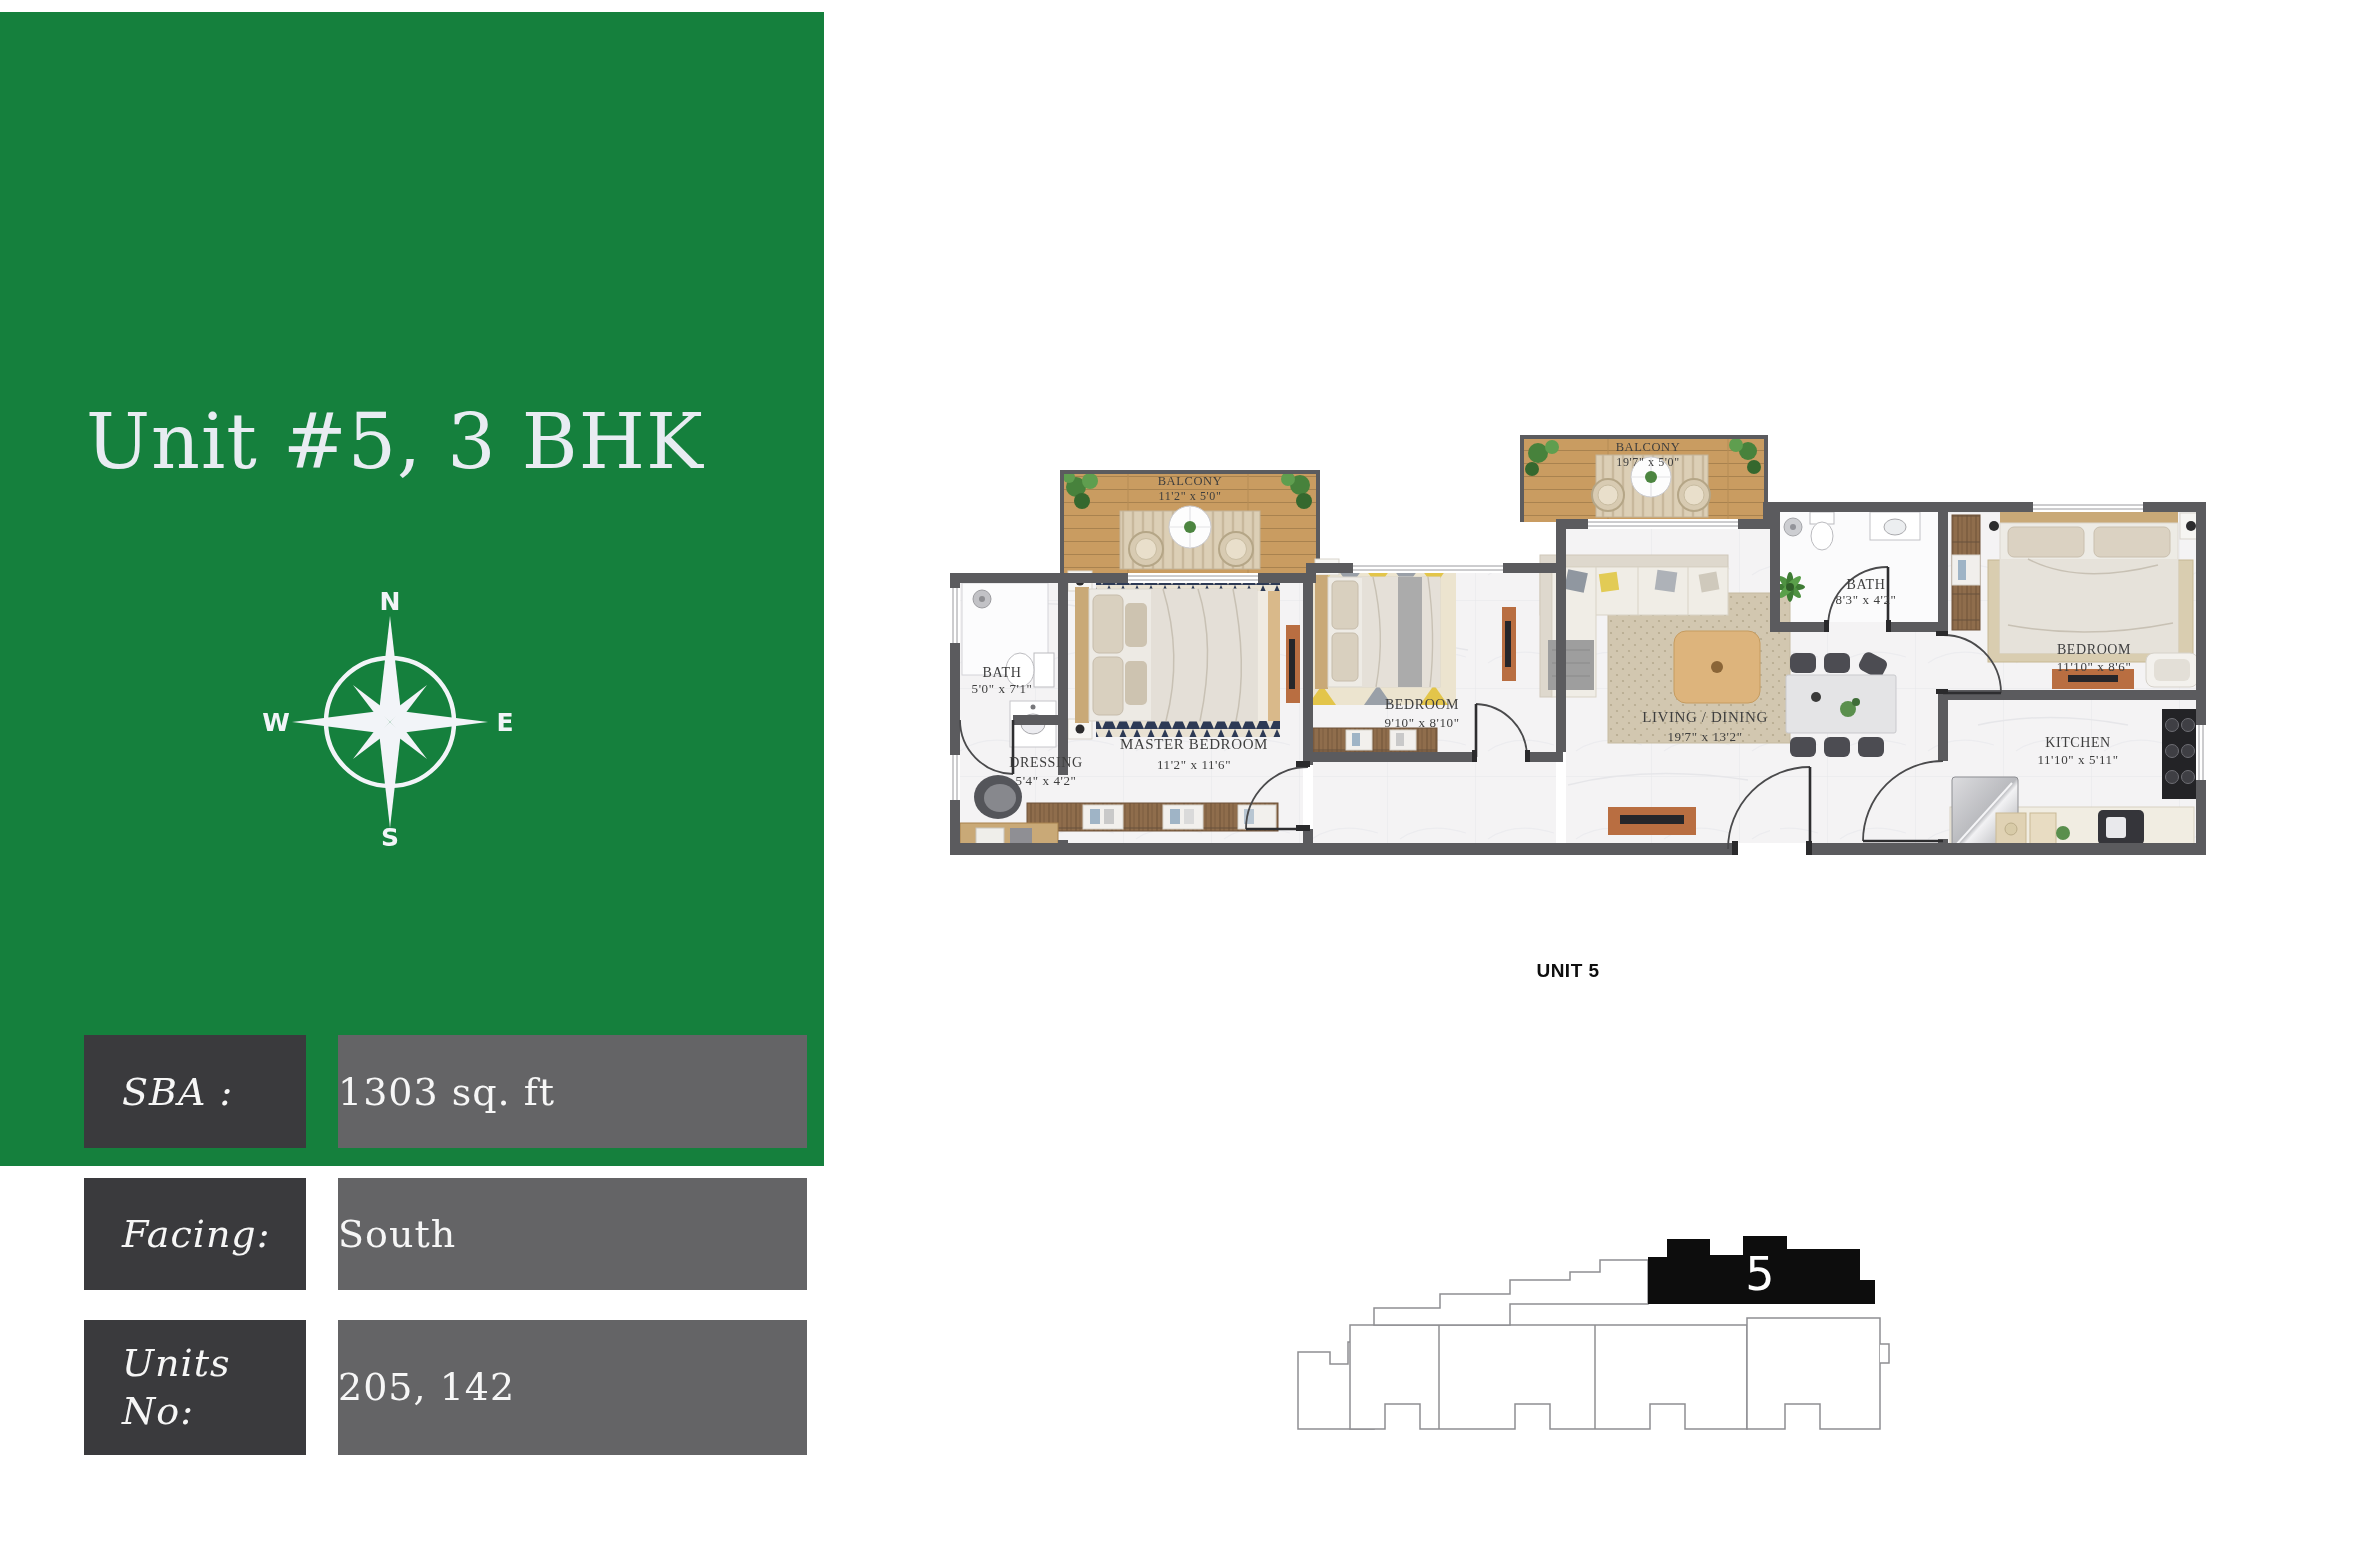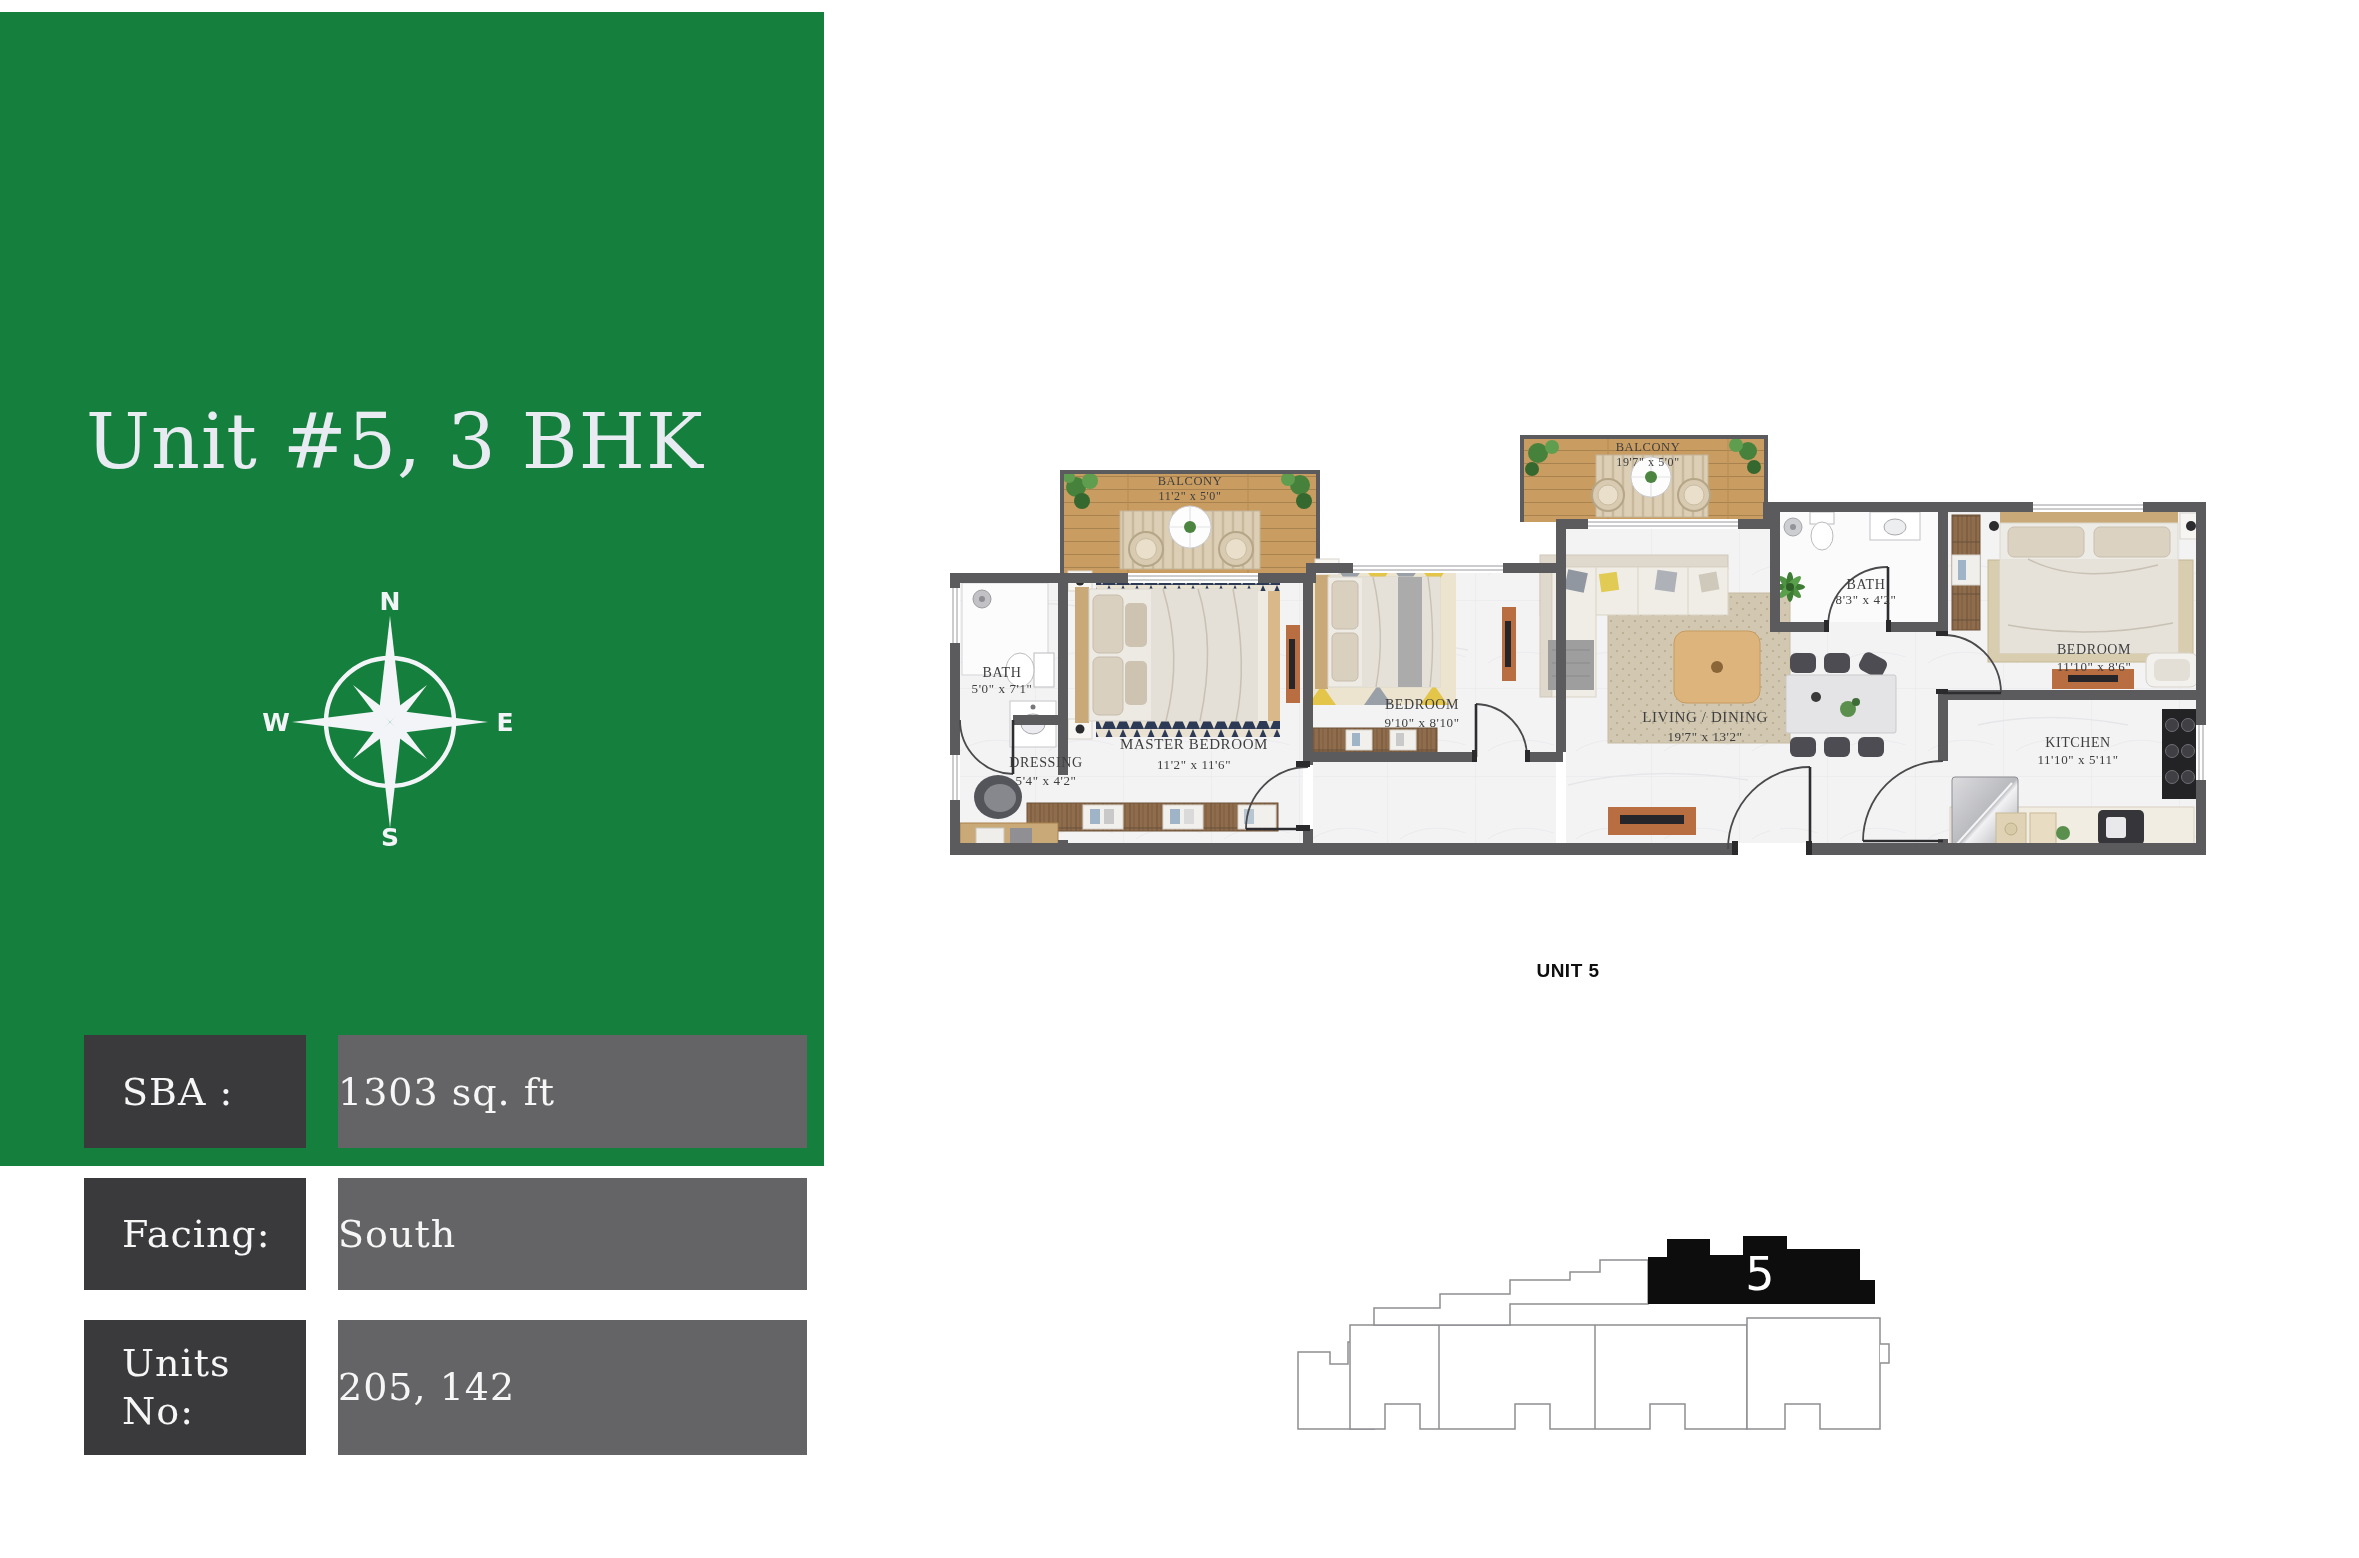--- a/index.html
+++ b/index.html
@@ -22,21 +22,21 @@
   .compass{position:absolute;left:258px;top:578px;width:264px;height:260px;}
   .compass text{
     font-family:"DejaVu Sans",sans-serif;font-weight:bold;font-size:25px;fill:#f2f4f8;
     text-anchor:middle;
   }
   .info-grid .box{
     position:absolute;display:flex;flex-direction:column;justify-content:center;
     font-family:"DejaVu Serif",serif;font-size:38px;color:#f6f6f6;
     letter-spacing:1px;
   }
-  .box.lab{left:84px;width:222px;background:#3a3a3d;padding-left:38px;box-sizing:border-box;}
+  .box.lab{left:84px;width:222px;background:#3a3a3d;padding-left:38px;box-sizing:border-box;font-style:italic;}
   .box.val{left:338px;width:469px;background:#646466;box-sizing:border-box;}
   .r1{top:1023px;height:113px;}
   .r2{top:1166px;height:112px;}
   .r3{top:1308px;height:135px;line-height:1.25;}
   
   .plan-svg{position:absolute;left:948px;top:425px;width:1260px;height:432px;}
   .plan-svg text{
     font-family:"Liberation Serif",serif;fill:#3e3e3e;text-anchor:middle;letter-spacing:0.6px;
   }
   .unit-caption{

